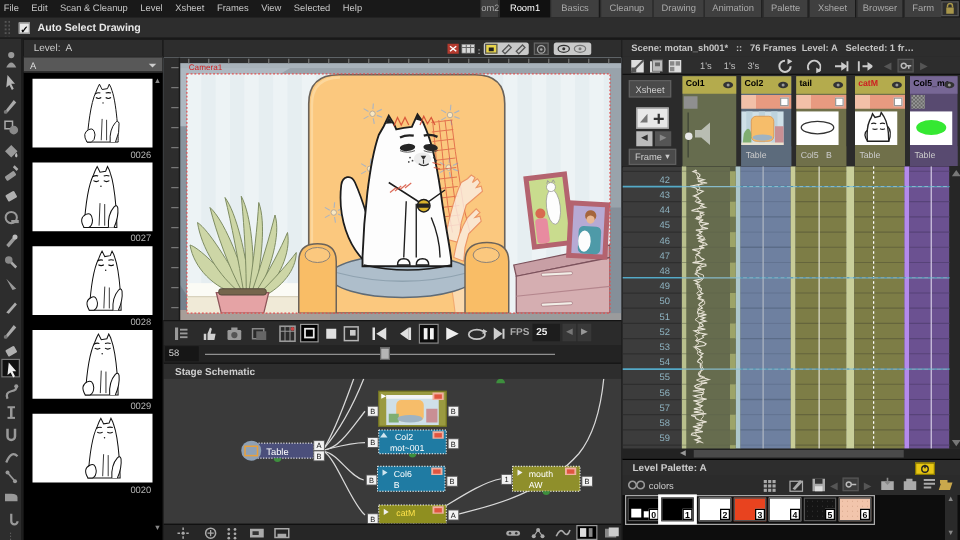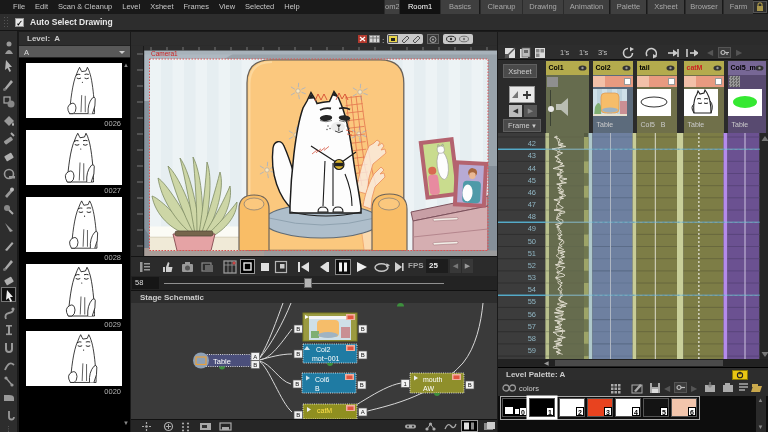--- a/index.html
+++ b/index.html
@@ -1,16 +1,16 @@
 <!DOCTYPE html>
 <html><head><meta charset="utf-8"><style>
 *{margin:0;padding:0;box-sizing:border-box}
 body{width:768px;height:432px;background:#1a1a1a;font-family:"Liberation Sans",sans-serif;overflow:hidden;position:relative}
 .abs{position:absolute}
-.ttl{background:#2d2d2d;color:#cdcdcd;font-size:8px;font-weight:bold;line-height:13px;padding-left:8px}
+.ttl{background:#2d2d2d;color:#cdcdcd;font-size:8px;font-weight:normal;line-height:13px;padding-left:8px}
 svg{display:block}
 
 #menubar{left:0;top:0;width:768px;height:14px;background:#191919;color:#c6c6c6;font-size:7.5px;line-height:14px}
 #menubar span.m{margin:0 5px}
 .tab{position:absolute;top:0;height:14px;background:#3f3f3f;color:#a9a9a9;font-size:7.5px;line-height:14px;text-align:center;border-left:1px solid #2b2b2b}
 .tab.act{background:#111;color:#fff}
 
 #tb2{left:0;top:14px;width:768px;height:17px;background:#2d2d2d;border-bottom:1px solid #151515;color:#e8e8e8;font-size:8.5px;font-weight:bold;line-height:17px}
 .dots{position:absolute;left:3px;top:2px;width:5px;height:13px;background:radial-gradient(circle,#555 30%,transparent 32%) 0 0/3px 3px}
 #cbx{position:absolute;left:15px;top:4px;width:9px;height:9px;background:#e8e8e8;border:1px solid #999;font-size:8px;line-height:9px;color:#000;text-align:center;font-weight:bold}
@@ -45,21 +45,21 @@
 #swatches{position:absolute;left:0;top:364px;width:270px;height:24px;background:#0d0d0d}
 #palbot{position:absolute;left:0;top:388px;width:270px;height:12px;background:#0d0d0d}
 .sw{position:absolute;top:2px;width:26px;height:19px;border:1px solid #555}
 .swn{position:absolute;right:0;bottom:0;width:8px;height:9px;background:#fff;color:#000;font-size:7px;font-weight:bold;line-height:9px;text-align:center;border:0.5px solid #000}
 .hbtn{position:absolute;background:#4a4a4a;border:1px solid #5f5f5f;color:#ccc;font-size:7.5px;text-align:center}
 .colhead{position:absolute;height:14px;font-size:7px;font-weight:bold;line-height:14px;padding-left:3px}
 .eye{position:absolute;right:2px;top:3px;width:9px;height:8px}
 </style></head><body>
 
 <div class="abs" id="menubar">
- <span class="m" style="margin-left:13px">File</span><span class="m">Edit</span><span class="m">Scan &amp; Cleanup</span><span class="m">Level</span><span class="m">Xsheet</span><span class="m">Frames</span><span class="m">View</span><span class="m">Selected</span><span class="m">Help</span>
+ <span class="m" style="margin-left:3px">File</span><span class="m">Edit</span><span class="m">Scan &amp; Cleanup</span><span class="m">Level</span><span class="m">Xsheet</span><span class="m">Frames</span><span class="m">View</span><span class="m">Selected</span><span class="m">Help</span>
  <div class="tab" style="left:384px;width:15px">om2</div><div class="tab act" style="left:399px;width:41px">Room1</div><div class="tab" style="left:440px;width:39px">Basics</div><div class="tab" style="left:480px;width:42px">Cleanup</div><div class="tab" style="left:522px;width:41px">Drawing</div><div class="tab" style="left:563px;width:46px">Animation</div><div class="tab" style="left:610px;width:36px">Palette</div><div class="tab" style="left:647px;width:37px">Xsheet</div><div class="tab" style="left:685px;width:37px">Browser</div><div class="tab" style="left:723px;width:30px">Farm</div>
  <div class="abs" style="left:753px;top:1px;width:14px;height:12px;background:#2e2e2e;border:1px solid #555">
   <svg width="12" height="10" viewBox="0 0 12 10">
         <rect x="3" y="4" width="6" height="5" fill="#a8964a"></rect>
         <path d="M4,4 v-1.2 a2,2 0 0 1 4,0 V4" fill="none" stroke="#a8964a" stroke-width="1.2"></path>
       </svg>
  </div>
 </div>
 
 <div class="abs" id="tb2">
@@ -756,20 +756,21 @@
       <div class="abs" style="left:352px;top:1px;width:14px;height:11px">
         <svg width="14" height="11" viewBox="0 0 14 11">
           <rect x="1" y="2" width="9" height="7" fill="#888"></rect>
           <rect x="4" y="1" width="8" height="7" fill="#ccc"></rect>
         </svg>
       </div>
     </div>
 </div>
 
 <div class="abs" id="xsheet">
+ <div id="xttl">Scene: motan_sh001*&nbsp;&nbsp; :: &nbsp;&nbsp;76 Frames&nbsp; Level: A&nbsp;&nbsp; Selected: 1 fr…</div>
  <div id="xtb">
       <div class="abs" style="left:6px;top:2px;width:12px;height:12px">
         <svg width="12" height="12" viewBox="0 0 12 12">
           <rect x="1" y="1" width="10" height="10" fill="#ddd"></rect>
           <path d="M1,11 L11,1" stroke="#555" stroke-width="1.5"></path>
           <rect x="1" y="7" width="4" height="4" fill="#555"></rect>
         </svg>
       </div>
       <div class="abs" style="left:21px;top:2px;width:12px;height:12px">
         <svg width="12" height="12" viewBox="0 0 12 12">

